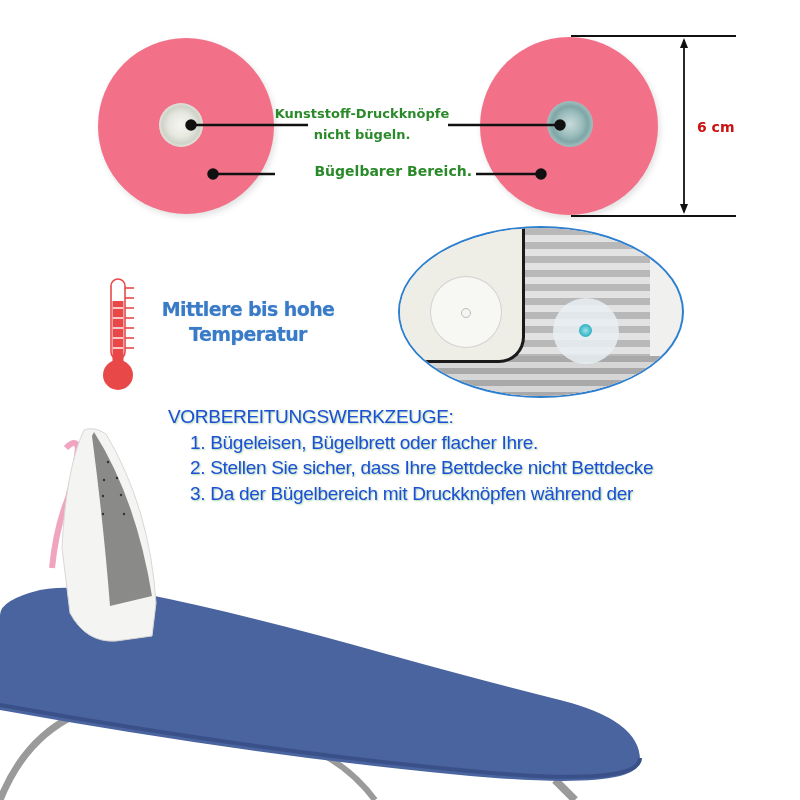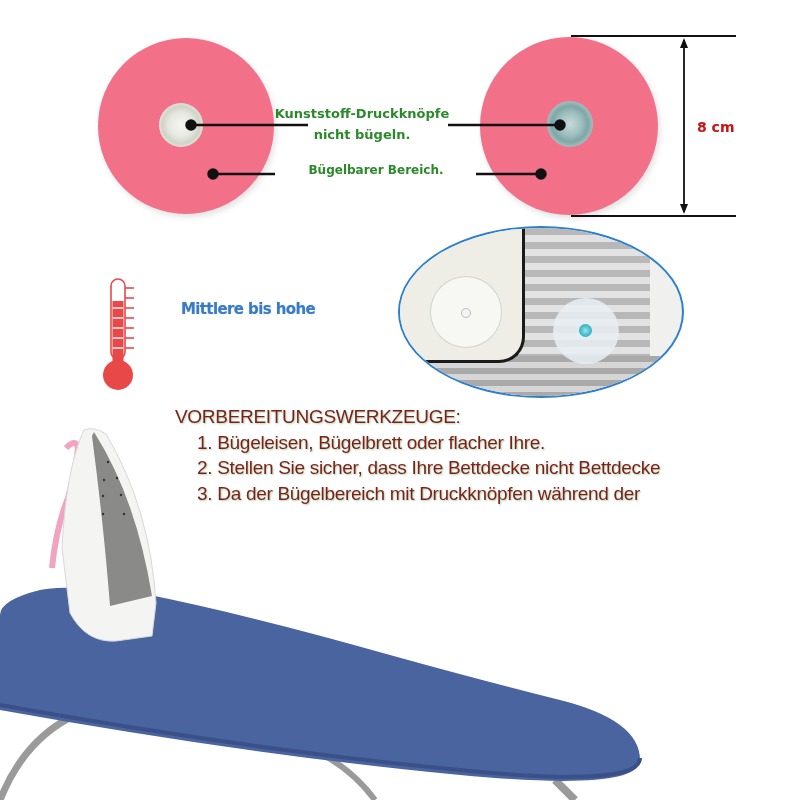--- a/index.html
+++ b/index.html
@@ -1,22 +1,22 @@
 <!DOCTYPE html>
 <html><head>
 <meta charset="utf-8">
 <style>
   html, body { margin:0; padding:0; }
   body { width:800px; height:800px; background:#ffffff; position:relative; overflow:hidden; font-family:"Liberation Sans", sans-serif; }
   .disc { position:absolute; border-radius:50%; background:#f27088; box-shadow: 2px 3px 6px rgba(0,0,0,0.12); }
   .snap { position:absolute; border-radius:50%; }
   .lbl-green { position:absolute; color:#2a8a2a; font-family:"DejaVu Sans", sans-serif; font-weight:bold; text-align:center; white-space:nowrap; }
   .dim-label { position:absolute; color:#cc1111; font-family:"DejaVu Sans", sans-serif; font-weight:bold; font-size:14px; }
-  .temp-title { position:absolute; color:#3a7bc8; font-family:"DejaVu Sans", sans-serif; font-weight:bold; font-size:15px; line-height:25px; text-align:center; letter-spacing:-0.6px; text-shadow:0 0 1px rgba(58,123,200,0.5); }
-  .instructions { position:absolute; left:175px; top:404px; color:#7f1d1d; font-family:"Liberation Sans", sans-serif; font-size:19px; line-height:25.5px; text-shadow: 1px 1px 2px rgba(60,160,60,0.45); letter-spacing:-0.3px; }
+  .temp-title { position:absolute; color:#3a7bc8; font-family:"DejaVu Sans", sans-serif; font-weight:bold; font-size:19px; line-height:25px; text-align:center; letter-spacing:-0.6px; text-shadow:0 0 1px rgba(58,123,200,0.5); }
+  .instructions { position:absolute; left:168px; top:404px; color:#1d4ed8; font-family:"Liberation Sans", sans-serif; font-size:19px; line-height:25.5px; text-shadow: 1px 1px 2px rgba(60,160,60,0.45); letter-spacing:-0.3px; }
   .instructions .item { padding-left:36px; text-indent:-26px; margin-left:12px; }
   svg { position:absolute; overflow:visible; }
 </style>
 </head>
 <body>
 
 <div class="disc" style="left:98px; top:38px; width:176px; height:176px;"></div>
 <div class="snap" style="left:159px; top:103px; width:44px; height:44px; background:radial-gradient(circle, #f6f6f0 0%, #e6e8e0 40%, #cfd3c8 60%, #e8eae2 75%, #c8ccc2 100%);"></div>
 
 <div class="disc" style="left:480px; top:37px; width:178px; height:178px;"></div>
@@ -40,22 +40,22 @@
     <line x1="684" y1="40" x2="684" y2="212"></line>
     <polygon points="684,38 680,48 688,48" stroke="none"></polygon>
     <polygon points="684,214 680,204 688,204" stroke="none"></polygon>
   </g>
 </svg>
 
 <div class="lbl-green" style="left:272px; top:103px; width:180px; font-size:13px; line-height:21px;">
   <div>Kunststoff-Druckknöpfe</div>
   <div>nicht bügeln.</div>
 </div>
-<div class="lbl-green" style="left:280px; top:163px; width:192px; font-size:12px;">Bügelbarer Bereich.</div>
-<div class="dim-label" style="left:697px; top:119px;">8 cm</div>
+<div class="lbl-green" style="left:280px; top:163px; width:192px; font-size:14px;text-align:right;">Bügelbarer Bereich.</div>
+<div class="dim-label" style="left:697px; top:119px;">6 cm</div>
 
 <svg style="left:104px; top:278px;" width="40" height="120">
   <rect x="7" y="1" width="14" height="80" rx="7" fill="#fff" stroke="#e84848" stroke-width="1.6"></rect>
   <rect x="8.5" y="23" width="11" height="60" fill="#e84848"></rect>
   <circle cx="14" cy="97" r="15" fill="#e84848"></circle>
   <g stroke="#e84848" stroke-width="1.6">
     <line x1="21" y1="10" x2="30" y2="10"></line>
     <line x1="21" y1="20" x2="30" y2="20"></line>
     <line x1="21" y1="30" x2="30" y2="30"></line>
     <line x1="21" y1="40" x2="30" y2="40"></line>
@@ -66,20 +66,21 @@
   <g stroke="#fff" stroke-width="1.4">
     <line x1="9" y1="30" x2="19" y2="30"></line>
     <line x1="9" y1="40" x2="19" y2="40"></line>
     <line x1="9" y1="50" x2="19" y2="50"></line>
     <line x1="9" y1="60" x2="19" y2="60"></line>
     <line x1="9" y1="70" x2="19" y2="70"></line>
   </g>
 </svg>
 <div class="temp-title" style="left:148px; top:297px; width:200px;">
   <div>Mittlere bis hohe</div>
+  <div>Temperatur</div>
 </div>
 
 <div style="position:absolute; left:398px; top:226px; width:282px; height:168px; border-radius:50%; border:2px solid #2d7fd0; overflow:hidden; background:#f0f0ee;">
 
   <div style="position:absolute; left:110px; top:0; width:140px; height:170px; background:repeating-linear-gradient(180deg, #b8b8b8 0px, #b8b8b8 7px, #e2e2e2 7px, #e2e2e2 14px);"></div>
   <div style="position:absolute; left:0; top:128px; width:260px; height:40px; background:repeating-linear-gradient(180deg, #a9a9a9 0px, #a9a9a9 6px, #d6d6d6 6px, #d6d6d6 12px);"></div>
 
   <div style="position:absolute; left:-20px; top:-10px; width:142px; height:142px; background:#eeeee6; border-right:3px solid #1a1a1a; border-bottom:3px solid #1a1a1a; border-bottom-right-radius:26px;"></div>
 
   <div style="position:absolute; left:30px; top:48px; width:70px; height:70px; border-radius:50%; background:rgba(255,255,255,0.55); border:1px solid rgba(200,200,200,0.8);"></div>

